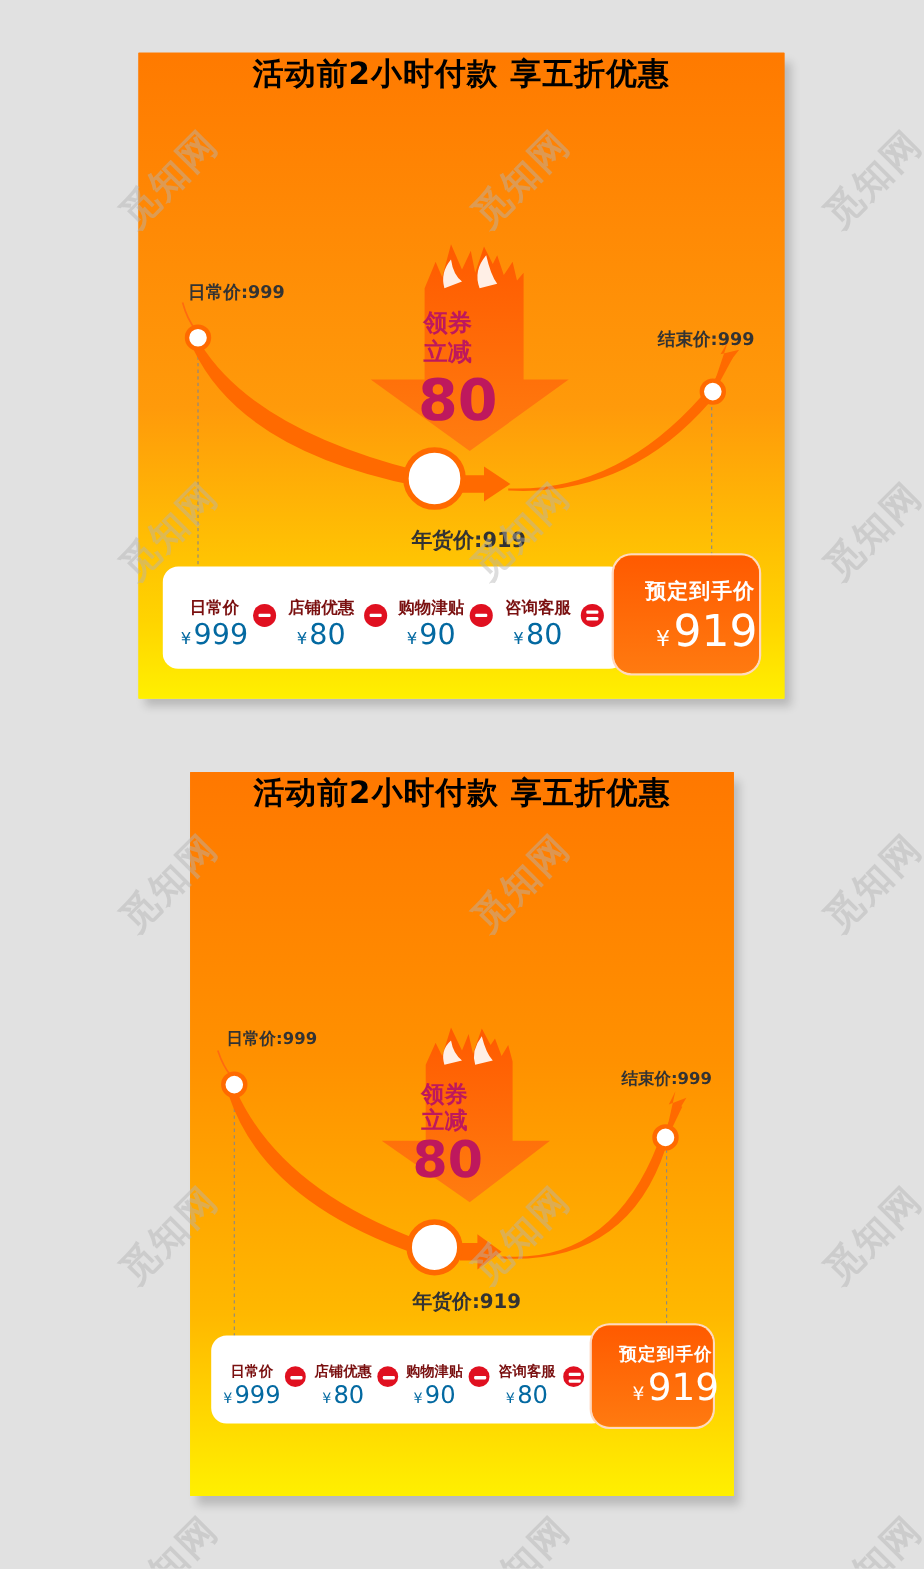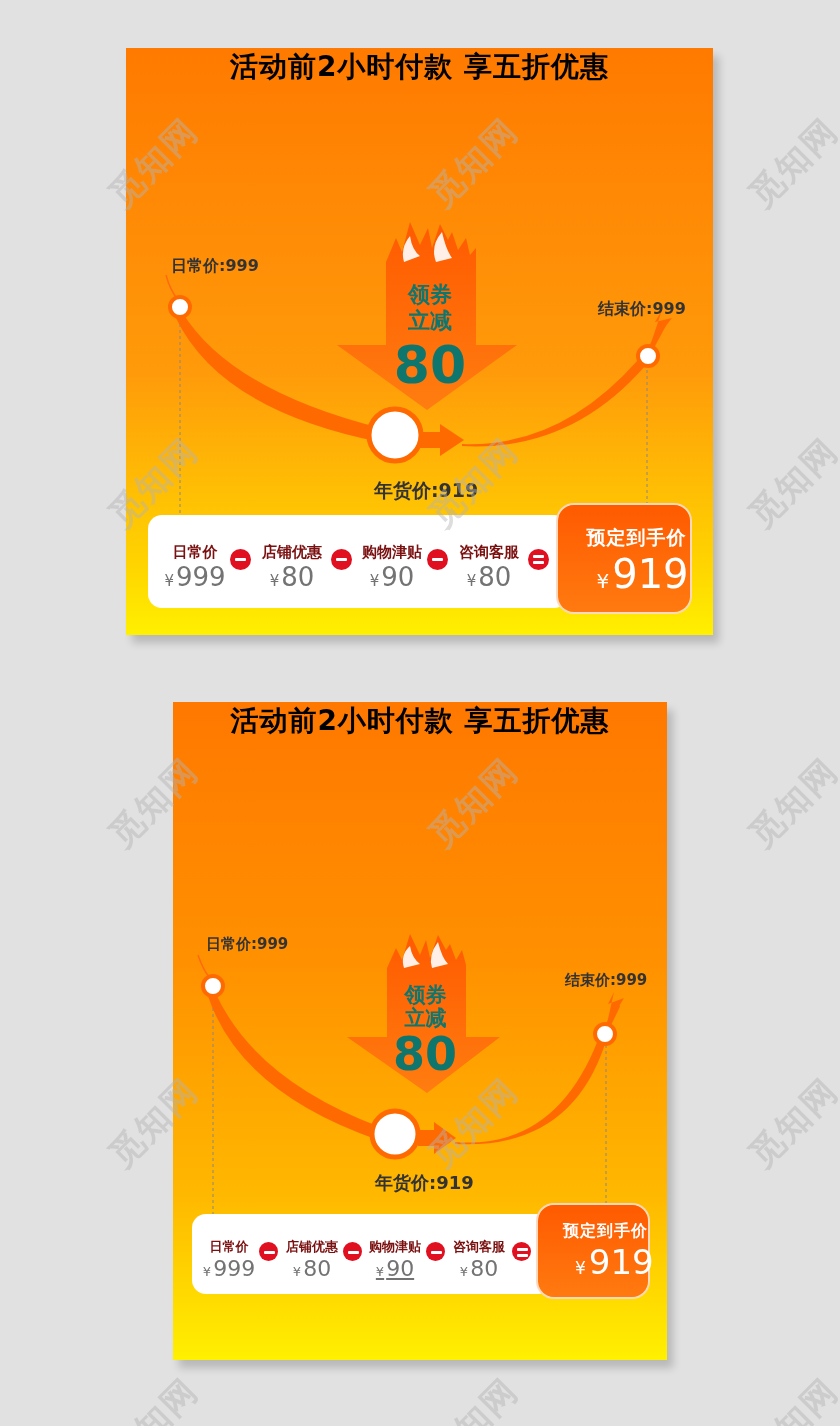--- a/index.html
+++ b/index.html
@@ -55,21 +55,21 @@
 
   .abs { position: absolute; }
   .lbl { position: absolute; font-size: 16px; color: #333; font-weight: bold; white-space: nowrap; }
   .lbl-mid { font-size: 19px; }
 
   .bar {
     position: absolute; background: #ffffff; border-radius: 14px;
   }
   .bar-item { position: absolute; text-align: center; }
   .bar-item .name { font-size: 15px; color: #7a1010; font-weight: bold; white-space: nowrap; }
-  .bar-item .val { font-size: 26px; color: #737373; white-space: nowrap; }
+  .bar-item .val { font-size: 26px; color: #0369a1; white-space: nowrap; }
   .bar-item .val .yen { font-size: 15px; margin-right: 2px; }
   .op {
     position: absolute; width: 21px; height: 21px; border-radius: 50%;
     background: #e01020;
   }
   .op::before, .op::after {
     content: ""; position: absolute; left: 5px; width: 11px; height: 3px; background: #fff; border-radius: 1px;
   }
   .op.minus::before { top: 9px; }
   .op.minus::after { display: none; }
@@ -79,21 +79,21 @@
   .final {
     position: absolute; border-radius: 16px;
     background: linear-gradient(180deg, #ff5a00 0%, #ff7a10 100%);
     box-shadow: 0 0 0 2px #ffd8c0;
     color: #fff; text-align: center; padding-left: 25px;
   }
   .final .flabel { font-size: 19px; font-weight: bold; letter-spacing: 1px; white-space: nowrap; }
   .final .fval { font-size: 40px; white-space: nowrap; margin-left: 12px; }
   .final .fval .yen { font-size: 20px; margin-right: 3px; }
 
-  .arrow-text { position: absolute; color: #0f766e; font-weight: bold; text-align: center; }
+  .arrow-text { position: absolute; color: #be185d; font-weight: bold; }
 </style>
 </head>
 <body>
 
 <div class="card card1">
   <div class="panel"></div>
 </div>
 
 <div class="title card1" style="position:absolute;left:126px;width:587px;">年货节狂欢</div>
 <div class="subtitle card1" style="position:absolute;left:126px;width:587px;">活动前2小时付款 享五折优惠</div>
@@ -209,21 +209,21 @@
   <div class="val" style="font-size:22px;"><span class="yen" style="font-size:13px;">¥</span><span>999</span></div>
 </div>
 <div class="op minus" style="left:259px;top:1242px;width:19px;height:19px;"></div>
 <div class="bar-item" style="left:280px;top:1238px;width:64px;">
   <div class="name" style="font-size:13px;">店铺优惠</div>
   <div class="val" style="font-size:22px;"><span class="yen" style="font-size:13px;">¥</span><span>80</span></div>
 </div>
 <div class="op minus" style="left:343px;top:1242px;width:19px;height:19px;"></div>
 <div class="bar-item" style="left:363px;top:1238px;width:64px;">
   <div class="name" style="font-size:13px;">购物津贴</div>
-  <div class="val" style="font-size:22px;text-decoration:underline;"><span class="yen" style="font-size:13px;">¥</span><span>90</span></div>
+  <div class="val" style="font-size:22px;"><span class="yen" style="font-size:13px;">¥</span><span>90</span></div>
 </div>
 <div class="op minus" style="left:426px;top:1242px;width:19px;height:19px;"></div>
 <div class="bar-item" style="left:447px;top:1238px;width:64px;">
   <div class="name" style="font-size:13px;">咨询客服</div>
   <div class="val" style="font-size:22px;"><span class="yen" style="font-size:13px;">¥</span><span>80</span></div>
 </div>
 <div class="op equals" style="left:512px;top:1242px;width:19px;height:19px;"></div>
 <div class="final" style="left:538px;top:1205px;width:110px;height:92px;padding-top:16px;">
   <div class="flabel" style="font-size:16px;">预定到手价</div>
   <div class="fval" style="font-size:34px;"><span class="yen" style="font-size:17px;">¥</span><span>919</span></div>

